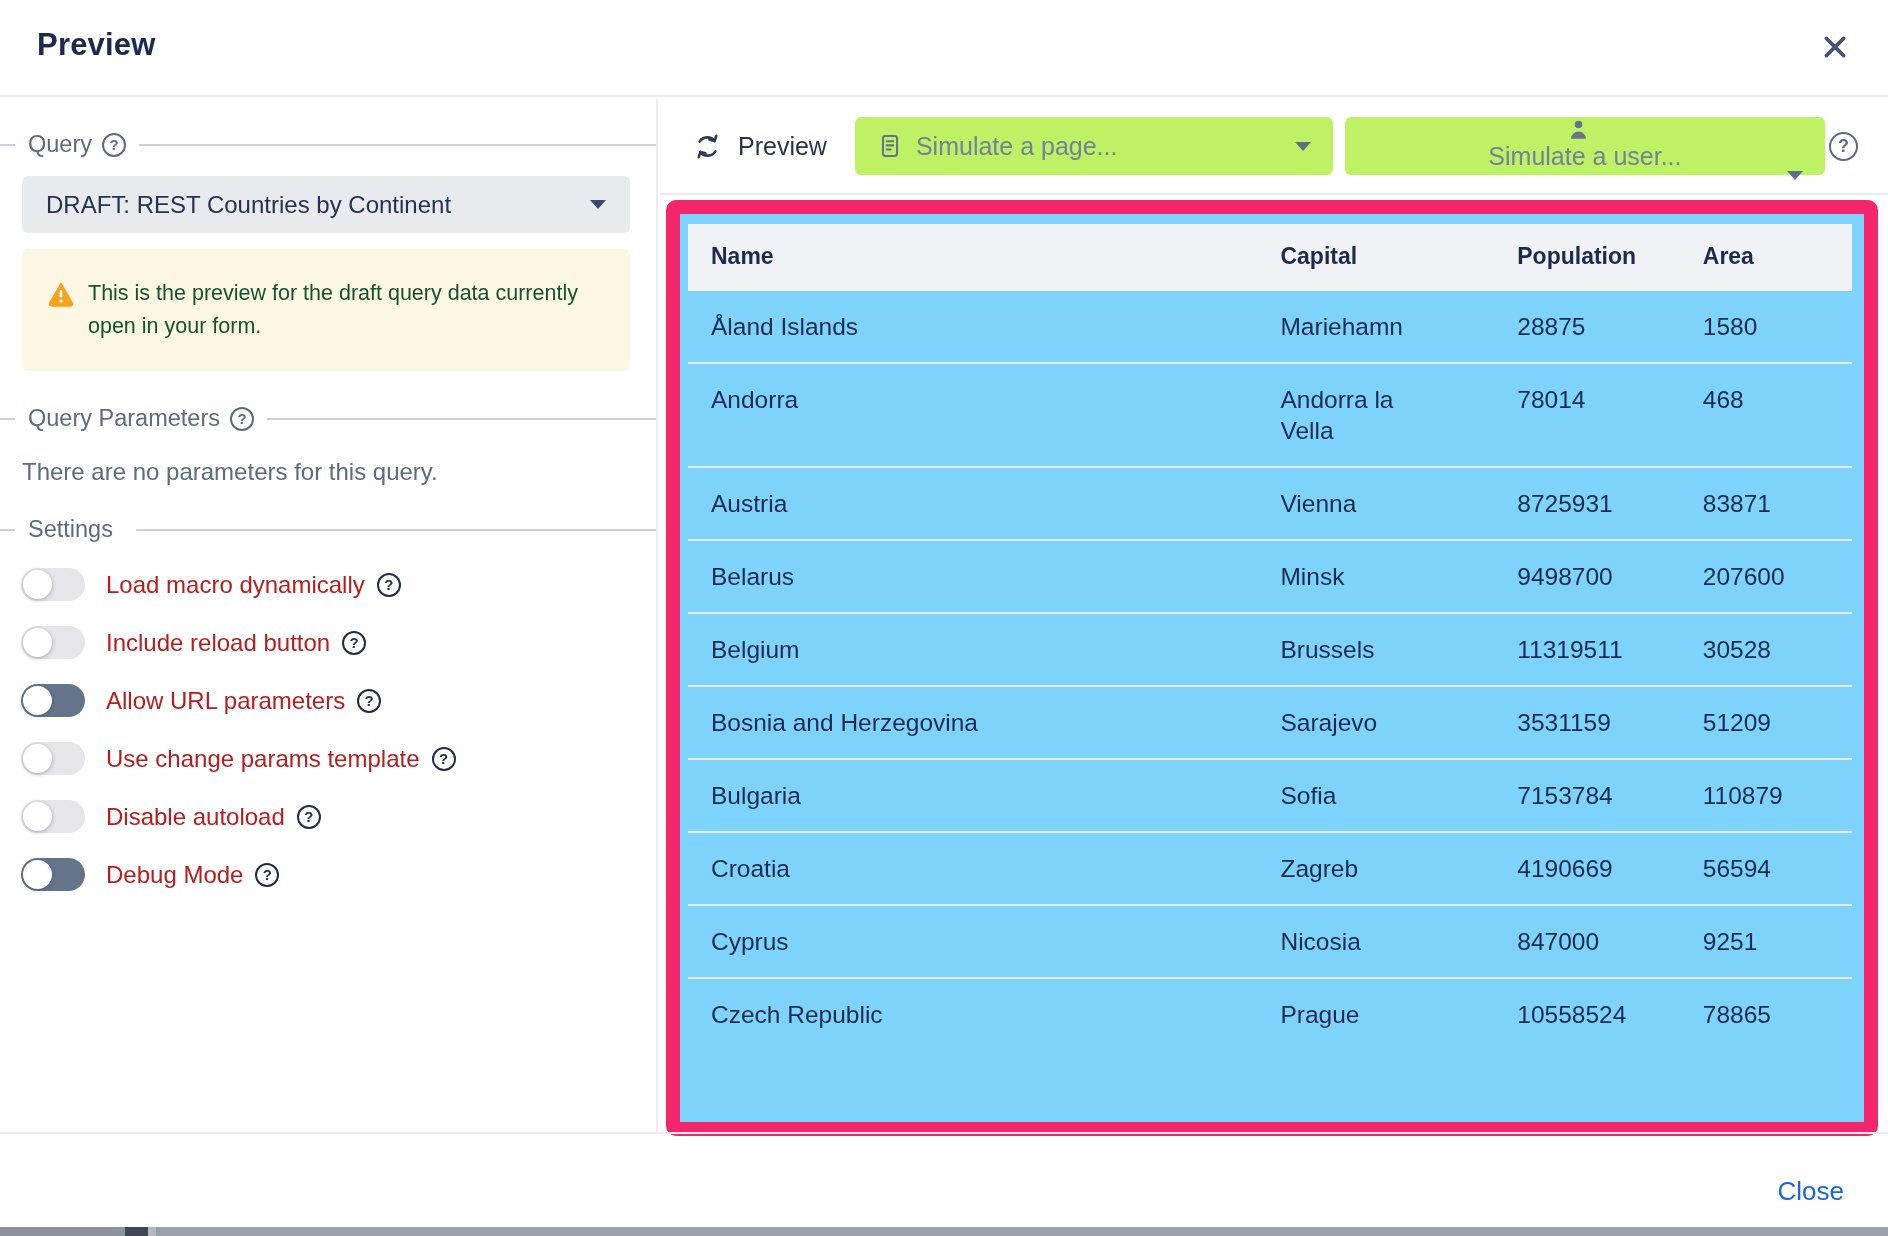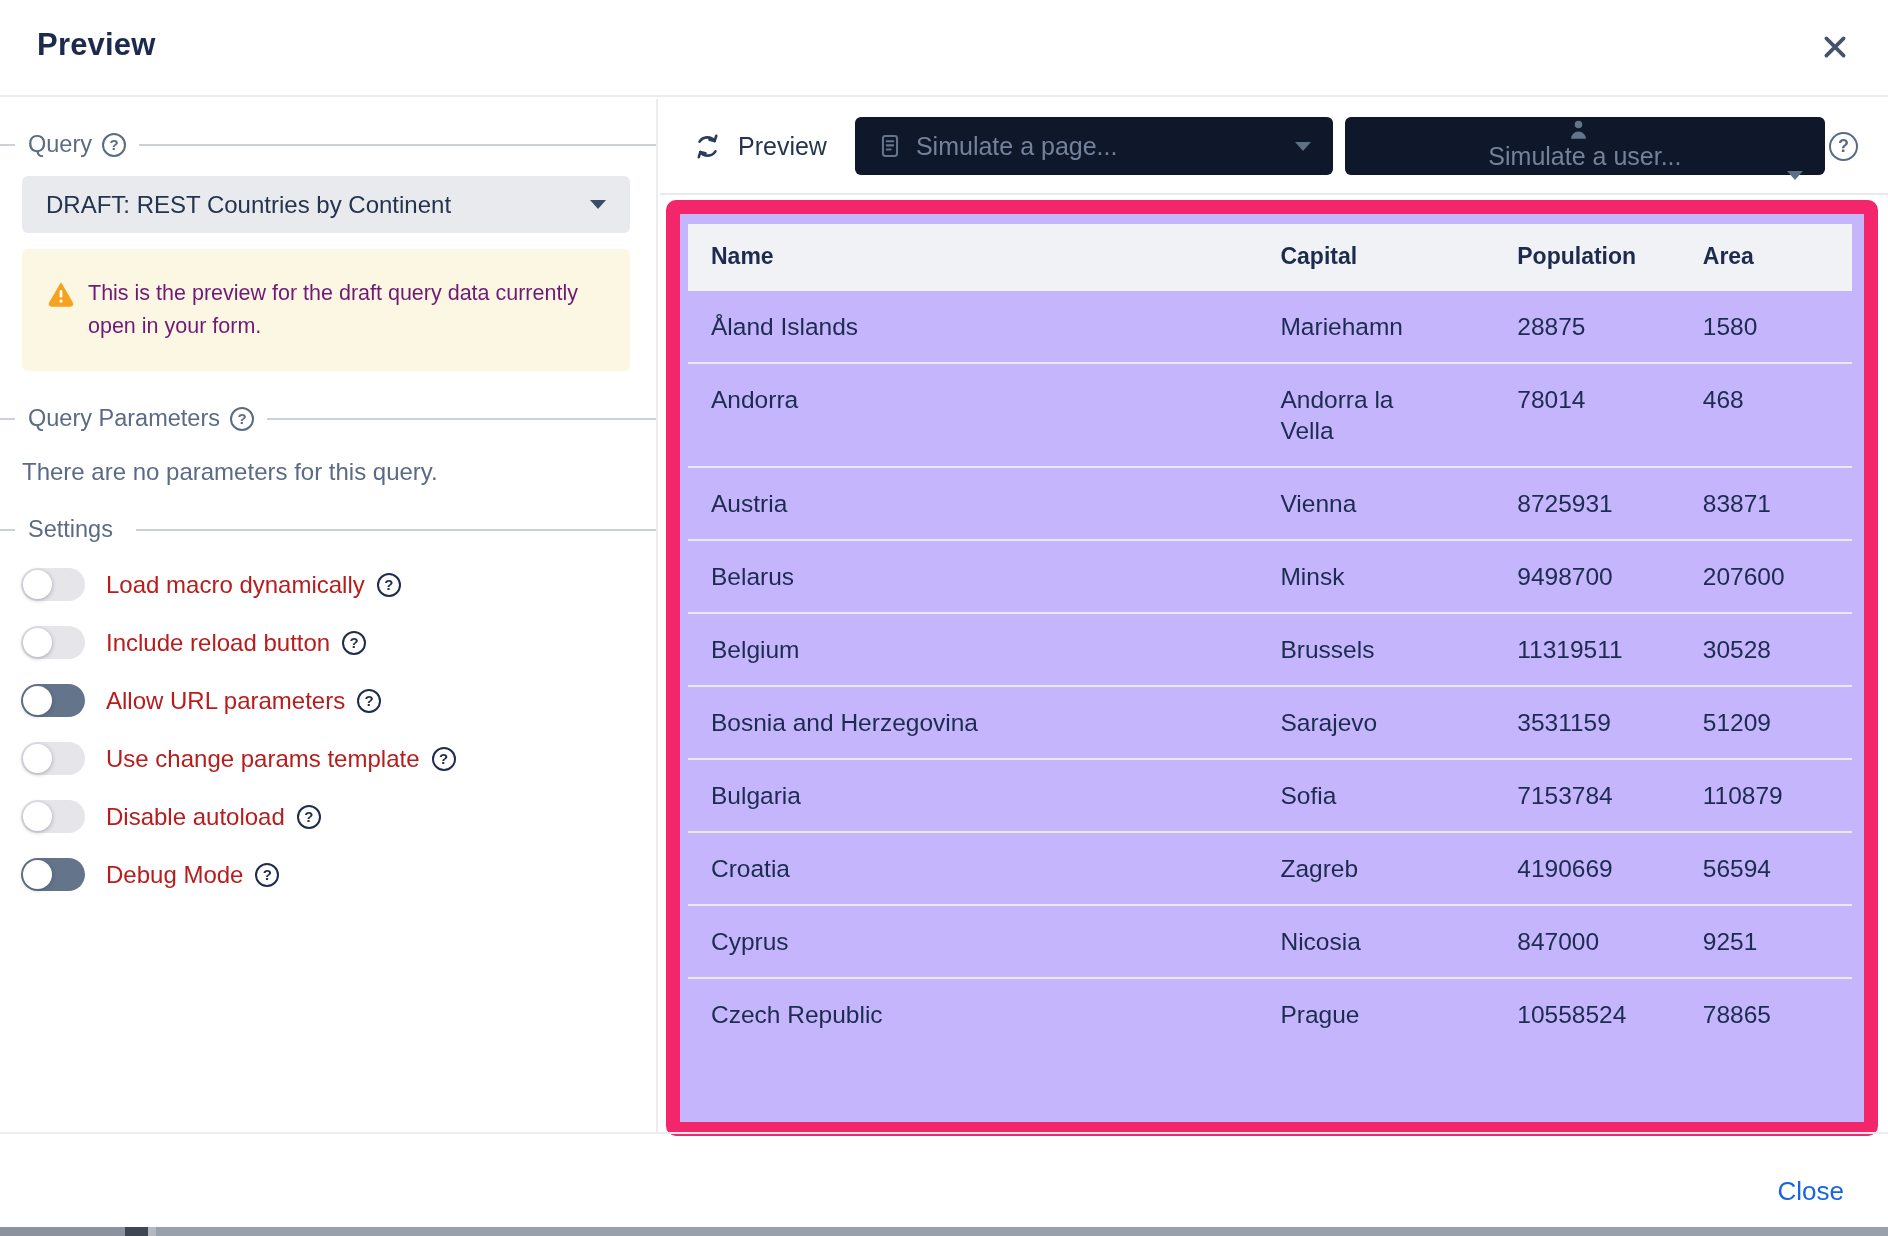--- a/index.html
+++ b/index.html
@@ -30,49 +30,49 @@
   .query-select {
     margin:18px 0 0 22px; width:608px; height:57px; background:#e9eaee; border-radius:6px;
     display:flex; align-items:center; padding:0 24px; font-size:24px; color:#24344f; cursor:pointer;
   }
   .caret { width:0; height:0; border-left:8px solid transparent; border-right:8px solid transparent; border-top:9px solid #3c4c68; flex:0 0 auto; }
   .query-select .caret { margin-left:auto; }
   .warning-box {
     margin:16px 0 0 22px; width:608px; background:#fcf7e2; border-radius:6px;
     padding:28px 24px 28px 25px; display:flex; gap:13px; align-items:flex-start;
   }
-  .warning-text { font-size:21.5px; line-height:33px; color:#701a75; }
+  .warning-text { font-size:21.5px; line-height:33px; color:#14532d; }
   .legend-params { margin-top:34px; }
   .empty-msg { margin:26px 0 0 22px; font-size:24px; color:#5b6b85; }
   .legend-settings { margin-top:30px; }
 
   .toggles { margin-top:6px; }
   .toggle-row { display:flex; align-items:center; margin:25px 0 0 21px; }
   .switch { position:relative; width:64px; height:33px; border-radius:17px; background:#e5e5ea; flex:0 0 auto; cursor:pointer; }
   .switch.on { background:#64748b; }
   .switch .thumb { position:absolute; left:2px; top:2px; width:29px; height:29px; border-radius:50%; background:#fff; box-shadow:0 1px 4px rgba(40,50,70,0.35); }
   .toggle-label { margin:0 12px 0 21px; font-size:24px; color:#b91c1c; }
 
   
   .toolbar { position:absolute; left:660px; top:99px; width:1228px; height:96px; border-bottom:2px solid #e9eaee; display:flex; align-items:center; padding:0 30px 0 32px; }
   .refresh-label { margin-left:15px; font-size:25px; font-weight:500; color:#25354e; }
   .sim-select {
-    height:58px; background:#0f172a; border-radius:6px; display:flex; align-items:center;
+    height:58px; background:#bef264; border-radius:6px; display:flex; align-items:center;
     padding:0 22px; font-size:25px; color:#74819a; cursor:pointer;
   }
   .sim-page { margin-left:28px; width:478px; }
   .sim-user { margin-left:12px; width:480px;flex-direction:column; }
   .sim-select .sel-icon { margin-right:13px; display:flex; }
   .sim-select .caret { margin-left:auto; border-top-color:#5f6f86; }
   .toolbar-help { margin-left:auto; width:29px; height:29px; font-size:18px; border-width:2.5px; color:#5b6b85; }
 
   
   .pink-frame {
     position:absolute; left:666px; top:200px; width:1212px; height:936px;
-    border:14px solid #f3266b; border-radius:10px; background:#c4b5fd; overflow:hidden;
+    border:14px solid #f3266b; border-radius:10px; background:#7dd3fc; overflow:hidden;
   }
   .table-wrap { padding:10px 12px 0 8px; }
   table.preview-table { width:100%; border-collapse:collapse; color:#1d2b4f; }
   .preview-table thead tr { background:#f1f2f5; }
   .preview-table th { text-align:left; font-size:23px; font-weight:700; padding:19px 10px 19px 23px; color:#1d2b4f; }
   .preview-table td { font-size:24.5px; padding:20px 10px 20px 23px; line-height:31px; vertical-align:top; }
   .preview-table td:nth-child(2) { padding-right:78px; }
   .preview-table tbody tr + tr td { border-top:2px solid #e9eaee; }
   .preview-table tbody tr:first-child td { border-top:2px solid #f3f3f6; }
 

